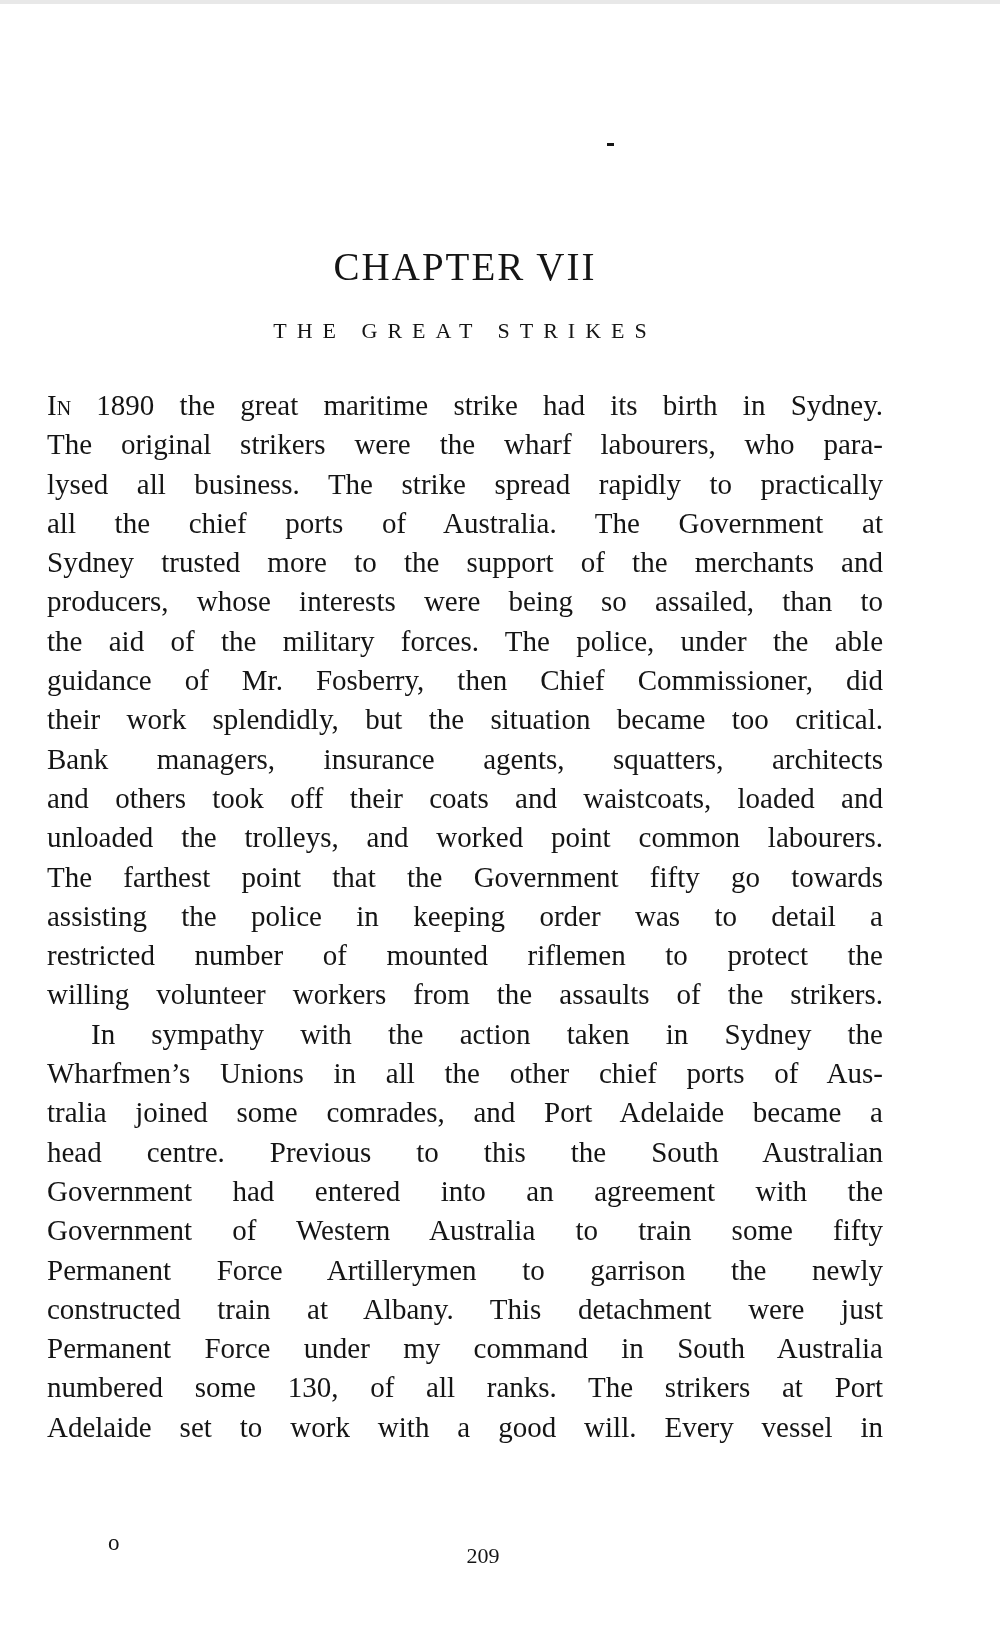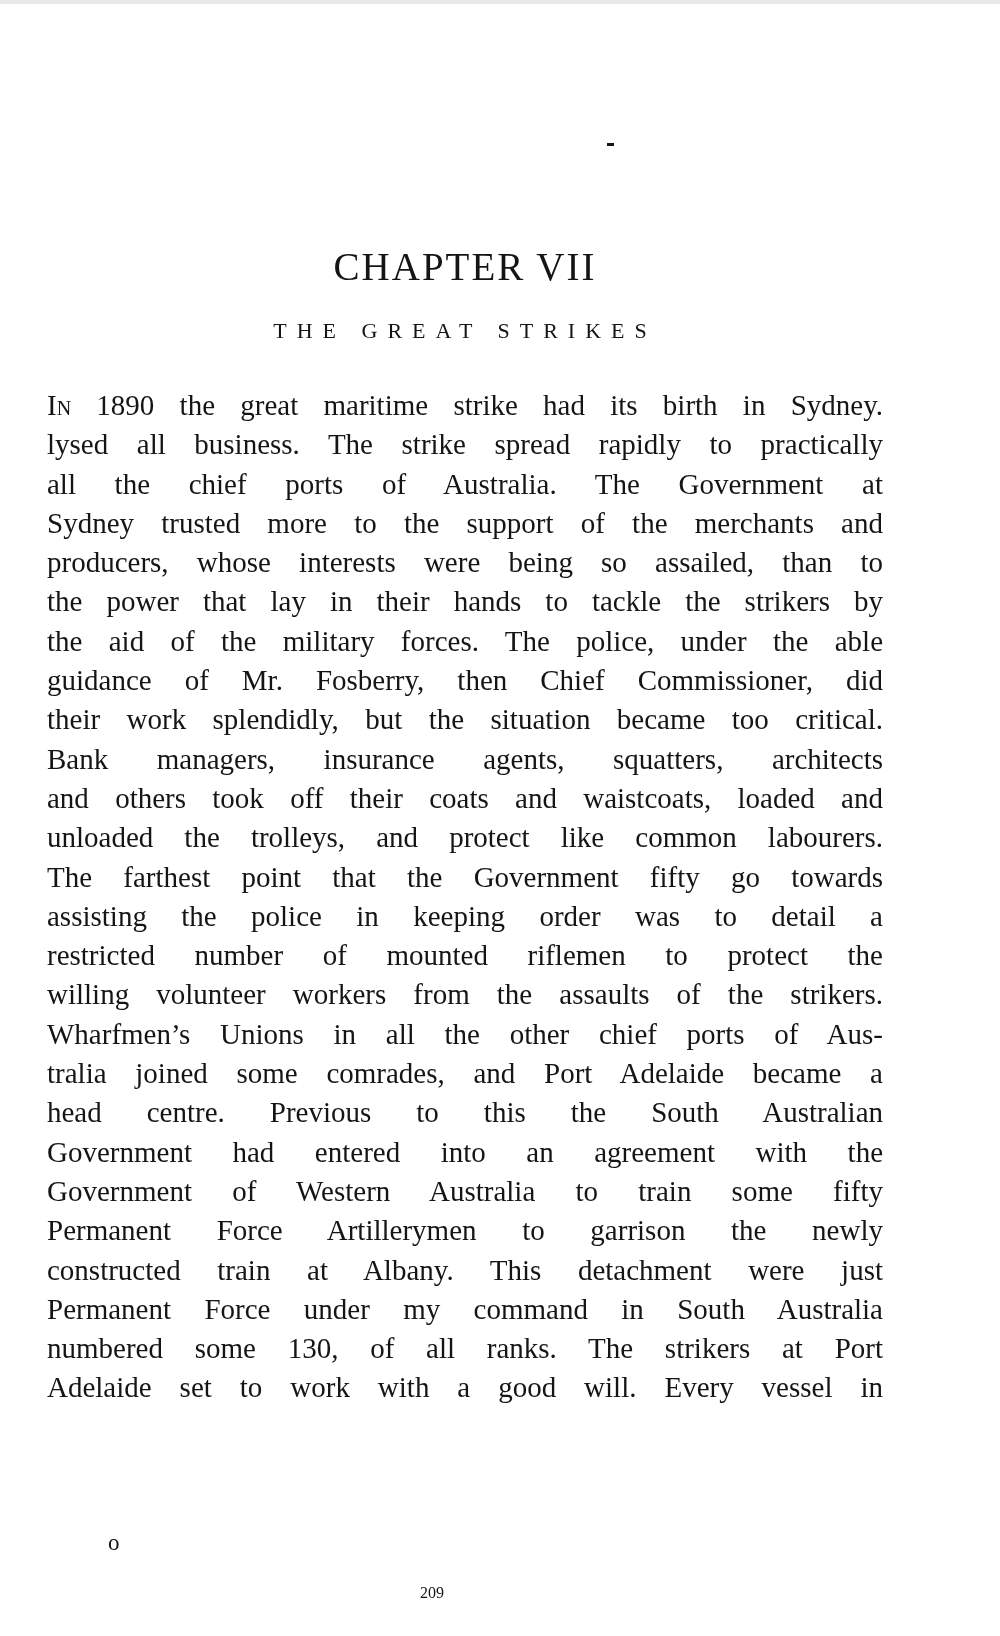--- a/index.html
+++ b/index.html
@@ -64,54 +64,56 @@
   .footer-sig {
     position: absolute;
     left: 108px;
     top: 1524px;
     font-size: 23px;
     line-height: 30px;
   }
   .footer-page {
     position: absolute;
     left: 420px;
-    top: 1574px;
+    top: 1537px;
     width: 126px;
-    font-size: 16px;
+    text-align: center;
+    font-size: 22px;
     line-height: 30px;
   }
 </style>
 </head>
 <body>
 
 <div class="page">
 
   <div class="speck"></div>
 
   <div class="chapter-heading">CHAPTER VII</div>
 
   <div class="section-subtitle">THE GREAT STRIKES</div>
 
   <div class="body-text">
     <div class="line"><span class="lead">In</span> <span>1890 the great maritime strike had its birth in Sydney.</span></div>
+    <div class="line">The original strikers were the wharf labourers, who para-</div>
     <div class="line">lysed all business. The strike spread rapidly to practically</div>
     <div class="line">all the chief ports of Australia. The Government at</div>
     <div class="line">Sydney trusted more to the support of the merchants and</div>
     <div class="line">producers, whose interests were being so assailed, than to</div>
-    <div class="line">the power that lay in their hands to tackle the strikers by</div>
     <div class="line">the aid of the military forces. The police, under the able</div>
     <div class="line">guidance of Mr. Fosberry, then Chief Commissioner, did</div>
     <div class="line">their work splendidly, but the situation became too critical.</div>
     <div class="line">Bank managers, insurance agents, squatters, architects</div>
     <div class="line">and others took off their coats and waistcoats, loaded and</div>
-    <div class="line">unloaded the trolleys, and protect like common labourers.</div>
+    <div class="line">unloaded the trolleys, and worked point common labourers.</div>
     <div class="line">The farthest point that the Government fifty go towards</div>
     <div class="line">assisting the police in keeping order was to detail a</div>
     <div class="line">restricted number of mounted riflemen to protect the</div>
     <div class="line">willing volunteer workers from the assaults of the strikers.</div>
+    <div class="line indent">In sympathy with the action taken in Sydney the</div>
     <div class="line">Wharfmen’s Unions in all the other chief ports of Aus-</div>
     <div class="line">tralia joined some comrades, and Port Adelaide became a</div>
     <div class="line">head centre. Previous to this the South Australian</div>
     <div class="line">Government had entered into an agreement with the</div>
     <div class="line">Government of Western Australia to train some fifty</div>
     <div class="line">Permanent Force Artillerymen to garrison the newly</div>
     <div class="line">constructed train at Albany. This detachment were just</div>
     <div class="line">Permanent Force under my command in South Australia</div>
     <div class="line">numbered some 130, of all ranks. The strikers at Port</div>
     <div class="line">Adelaide set to work with a good will. Every vessel in</div>

